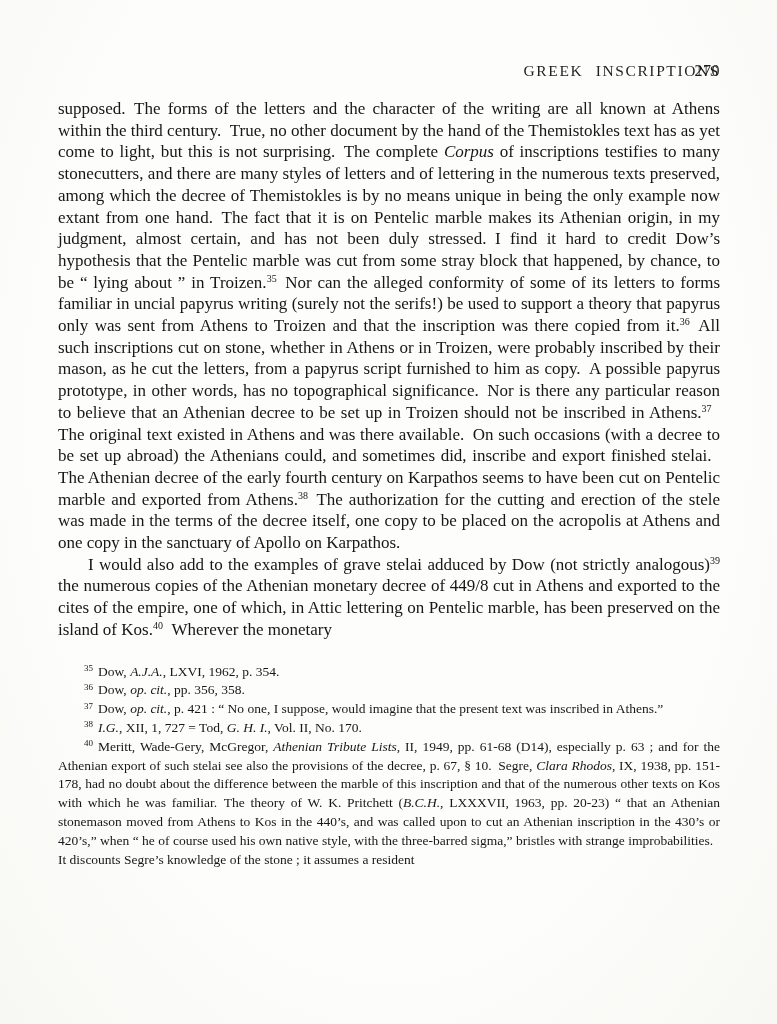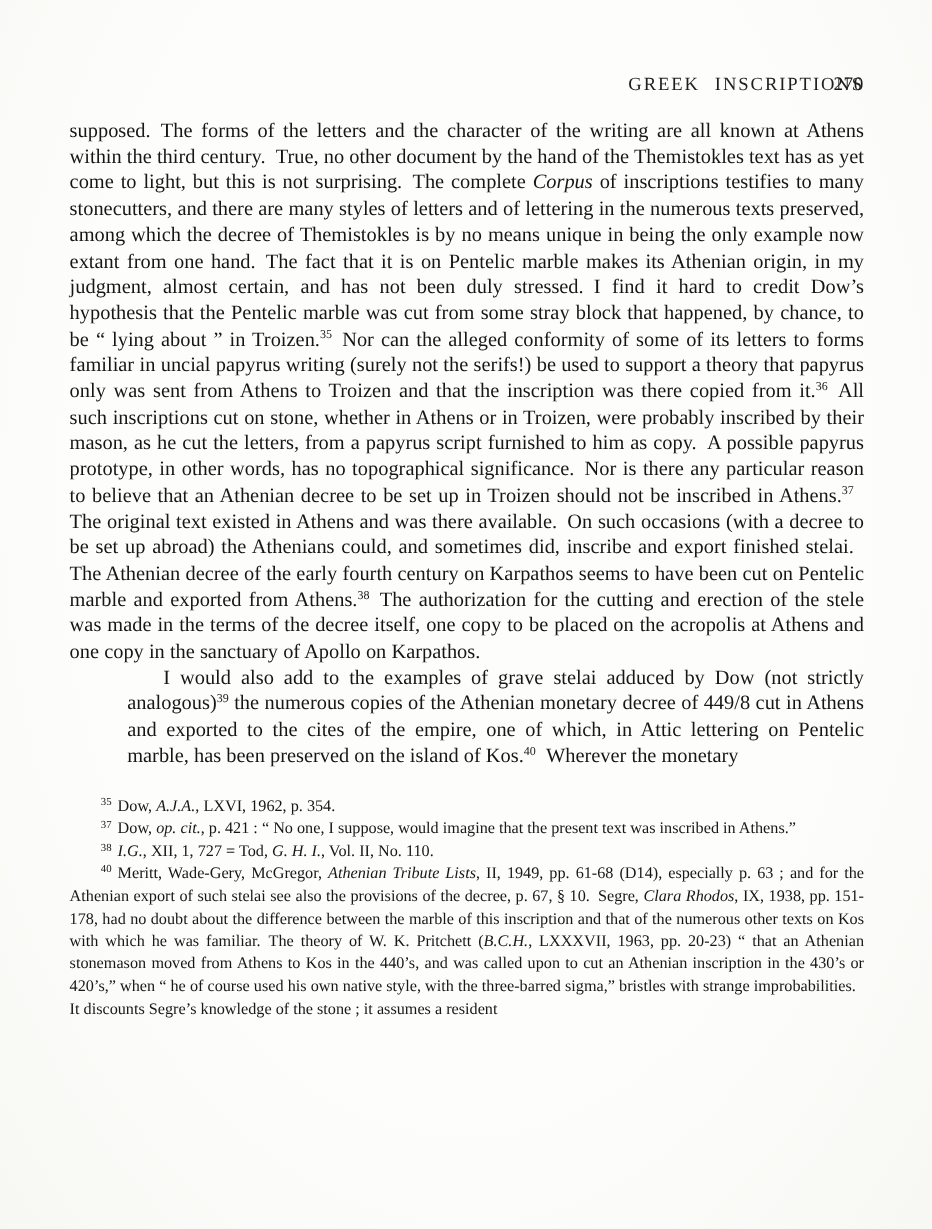--- a/index.html
+++ b/index.html
@@ -42,21 +42,21 @@
   .body-text {
     margin: 19px 57px 0 58px;
   }
   .para {
     margin: 0;
     text-align: justify;
     font-size: 17px;
     line-height: 21.7px;
     color: #161616;
   }
-  .para.indented { text-indent: 30px; margin-left: 48px; }
+  .para.indented { text-indent: 30px; }
   .para sup, .fn-ref {
     font-size: 10px;
     line-height: 0;
     vertical-align: 6px;
     letter-spacing: 0;
   }
   .footnotes {
     margin: 22px 57px 0 58px;
     font-size: 13.5px;
     line-height: 18.8px;
@@ -93,23 +93,26 @@
   <main class="body-text">
     <p class="para"><span>supposed. The forms of the letters and the character of the writing are all known at Athens within the third century. True, no other document by the hand of the Themistokles text has as yet come to light, but this is not surprising. The complete </span><i>Corpus</i><span> of inscriptions testifies to many stonecutters, and there are many styles of letters and of lettering in the numerous texts preserved, among which the decree of Themistokles is by no means unique in being the only example now extant from one hand. The fact that it is on Pentelic marble makes its Athenian origin, in my judgment, almost certain, and has not been duly stressed. I find it hard to credit Dow’s hypothesis that the Pentelic marble was cut from some stray block that happened, by chance, to be “ lying about ” in Troizen.</span><sup>35</sup><span> Nor can the alleged conformity of some of its letters to forms familiar in uncial papyrus writing (surely not the serifs!) be used to support a theory that papyrus only was sent from Athens to Troizen and that the inscription was there copied from it.</span><sup>36</sup><span> All such inscriptions cut on stone, whether in Athens or in Troizen, were probably inscribed by their mason, as he cut the letters, from a papyrus script furnished to him as copy. A possible papyrus prototype, in other words, has no topographical significance. Nor is there any particular reason to believe that an Athenian decree to be set up in Troizen should not be inscribed in Athens.</span><sup>37</sup><span> The original text existed in Athens and was there available. On such occasions (with a decree to be set up abroad) the Athenians could, and sometimes did, inscribe and export finished stelai. The Athenian decree of the early fourth century on Karpathos seems to have been cut on Pentelic marble and exported from Athens.</span><sup>38</sup><span> The authorization for the cutting and erection of the stele was made in the terms of the decree itself, one copy to be placed on the acropolis at Athens and one copy in the sanctuary of Apollo on Karpathos.</span></p>
     <p class="para indented"><span>I would also add to the examples of grave stelai adduced by Dow (not strictly analogous)</span><sup>39</sup><span> the numerous copies of the Athenian monetary decree of 449/8 cut in Athens and exported to the cites of the empire, one of which, in Attic lettering on Pentelic marble, has been preserved on the island of Kos.</span><sup>40</sup><span> Wherever the monetary</span></p>
   </main>
 
   <section class="footnotes">
     <p class="footnote">
       <sup class="fn-num">35</sup><span><span>Dow, </span><i>A.J.A.</i><span>, LXVI, 1962, p. 354.</span></span>
     </p>
     <p class="footnote">
+      <sup class="fn-num">36</sup><span><span>Dow, </span><i>op. cit.</i><span>, pp. 356, 358.</span></span>
+    </p>
+    <p class="footnote">
       <sup class="fn-num">37</sup><span><span>Dow, </span><i>op. cit.</i><span>, p. 421 : “ No one, I suppose, would imagine that the present text was inscribed in Athens.”</span></span>
     </p>
     <p class="footnote">
-      <sup class="fn-num">38</sup><span><i>I.G.</i><span>, XII, 1, 727 = Tod, </span><i>G. H. I.</i><span>, Vol. II, No. 110.</span></span>
+      <sup class="fn-num">38</sup><span><i>I.G.</i><span>, XII, 1, 727 = Tod, </span><i>G. H. I.</i><span>, Vol. II, No. 170.</span></span>
     </p>
     <p class="footnote">
       <sup class="fn-num">40</sup><span><span>Meritt, Wade-Gery, McGregor, </span><i>Athenian Tribute Lists</i><span>, II, 1949, pp. 61-68 (D14), especially p. 63 ; and for the Athenian export of such stelai see also the provisions of the decree, p. 67, § 10. Segre, </span><i>Clara Rhodos</i><span>, IX, 1938, pp. 151-178, had no doubt about the difference between the marble of this inscription and that of the numerous other texts on Kos with which he was familiar. The theory of W. K. Pritchett (</span><i>B.C.H.</i><span>, LXXXVII, 1963, pp. 20-23) “ that an Athenian stonemason moved from Athens to Kos in the 440’s, and was called upon to cut an Athenian inscription in the 430’s or 420’s,” when “ he of course used his own native style, with the three-barred sigma,” bristles with strange improbabilities. It discounts Segre’s knowledge of the stone ; it assumes a resident</span></span>
     </p>
   </section>
 
 </div>
 
 </body></html>

